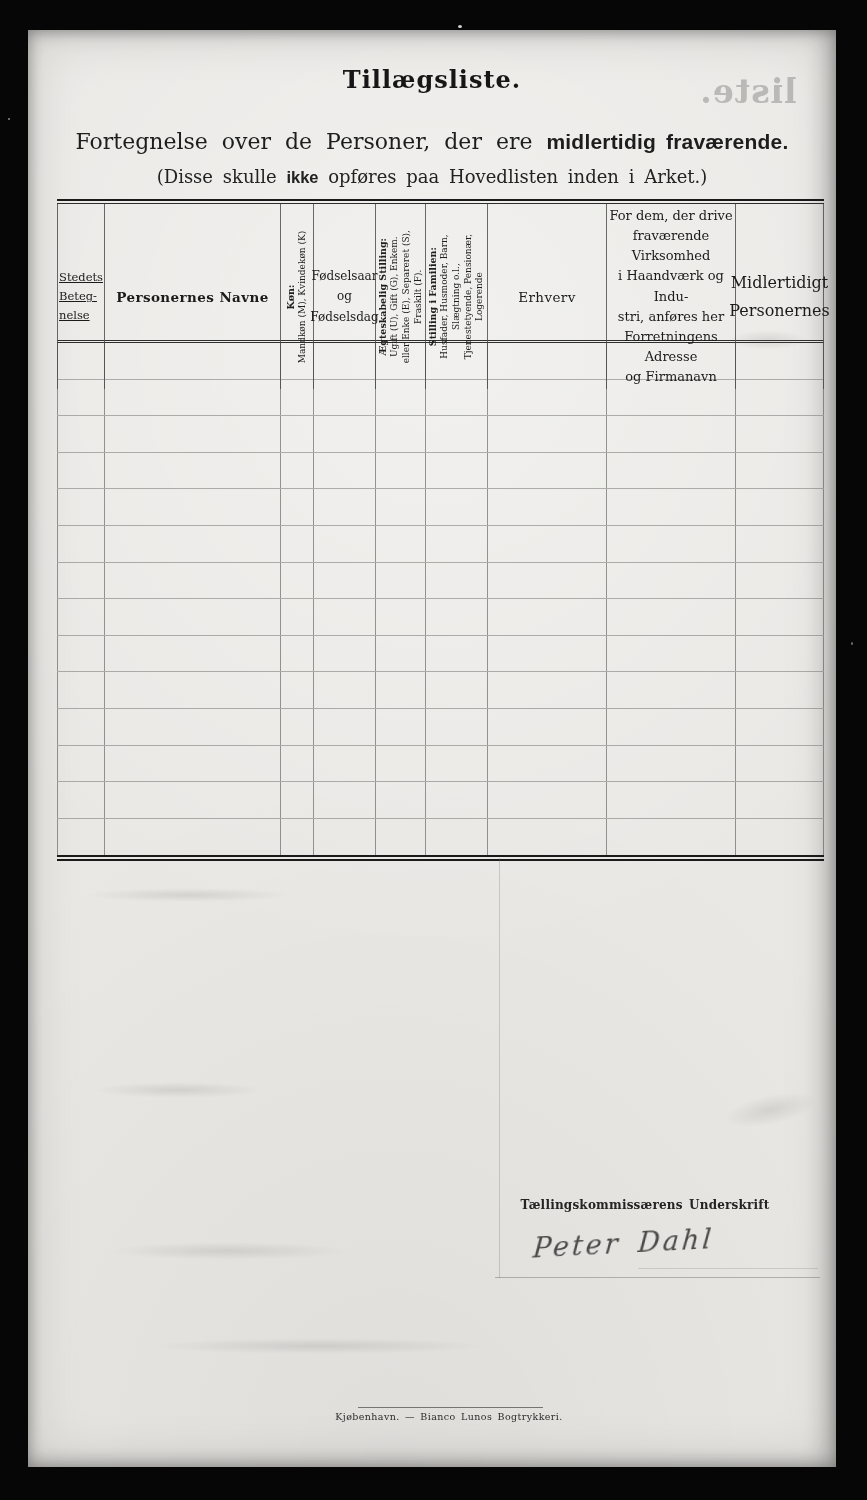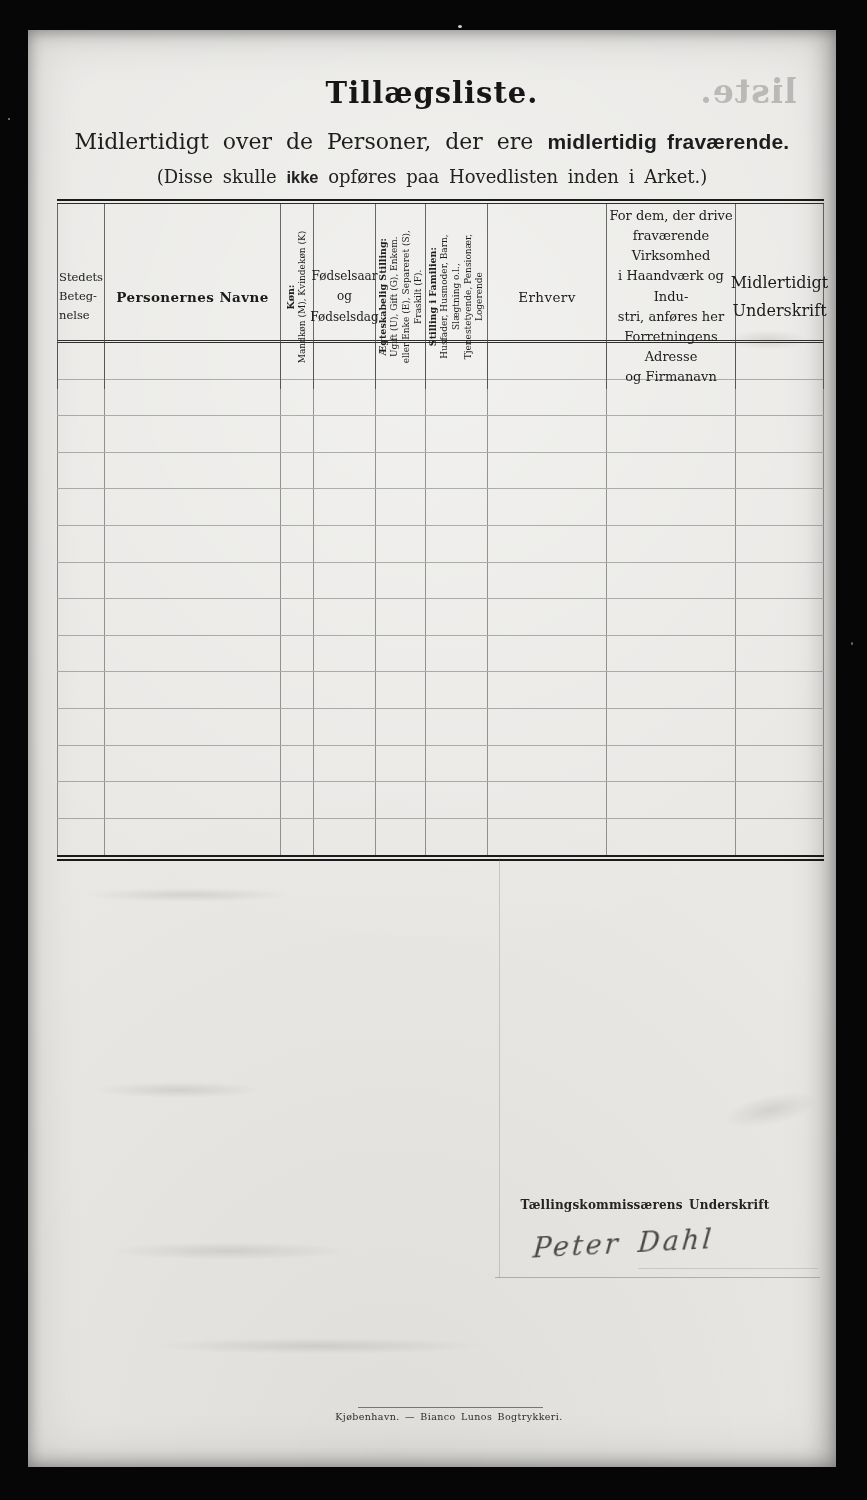--- a/index.html
+++ b/index.html
@@ -19,22 +19,22 @@
       radial-gradient(ellipse 140% 90% at 45% 100%, rgba(0,0,0,.045), rgba(0,0,0,0) 55%);
     box-shadow:
       inset 0 0 55px rgba(0,0,0,.14),
       inset -9px 0 22px rgba(0,0,0,.22),
       inset 4px 0 14px rgba(0,0,0,.10),
       inset 0 -5px 16px rgba(0,0,0,.10),
       inset 0 4px 10px rgba(0,0,0,.08);
   }
   
   .title{
-    position:absolute;top:46px;left:0;width:100%;text-align:center;
-    font-size:29px;font-weight:bold;letter-spacing:1px;color:#161616;
+    position:absolute;top:35px;left:0;width:100%;text-align:center;
+    font-size:24px;font-weight:bold;letter-spacing:1px;color:#161616;
   }
   .subtitle{
     position:absolute;top:99px;left:0;width:100%;text-align:center;
     font-size:22px;word-spacing:7px;color:#1d1d1d;white-space:nowrap;
   }
   .subtitle .bsans{
     font-family:"Liberation Sans","DejaVu Sans",sans-serif;
     font-weight:700;font-size:21px;letter-spacing:.2px;word-spacing:4px;text-align:center;
   }
   .note{
@@ -60,21 +60,21 @@
   .grid{
     display:grid;
     grid-template-columns:48px 176px 33px 62px 50px 62px 119px 129px 88px;
   }
   .thead{height:136px;}
   .hc{
     position:relative;display:flex;align-items:center;justify-content:center;
     text-align:center;border-right:1px solid rgba(70,70,70,.8);
     overflow:visible;padding:2px 1px;
   }
-  .hc:first-child{border-left:1px solid rgba(70,70,70,.8);}
+  .hc:first-child{border-left:1px solid rgba(70,70,70,.8);text-decoration:underline;}
   .c1 .hlines{font-size:11.5px;line-height:1.65;text-align:left;}
   .c2{font-weight:bold;font-size:13.5px;letter-spacing:.4px;}
   .c4{font-size:12px;line-height:1.7;}
   .c7{font-weight:normal;font-size:13.5px;letter-spacing:.4px;}
   .c8{font-size:13px;line-height:1.55;}
   .c9{font-size:16px;line-height:1.7;}
   .vwrap{width:100%;height:100%;display:flex;align-items:center;justify-content:center;}
   .vtext{
     transform:rotate(-90deg);display:flex;flex-direction:column;
     line-height:1.3;font-size:9px;text-align:center;color:#1f1f1f;
@@ -134,21 +134,21 @@
   <div class="speck" style="left:8px;top:118px;width:2px;height:2px;background:#8a8a8a;"></div>
   <div class="speck" style="left:851px;top:642px;width:2px;height:3px;background:#6f6f6f;"></div>
 
   <div class="paper">
 
     <div class="bleed-liste">liste.</div>
 
     <div class="title">Tillægsliste.</div>
 
     <div class="subtitle">
-      <span>Midlertidigt over de Personer, der ere</span>
+      <span>Fortegnelse over de Personer, der ere</span>
       <span class="bsans">midlertidig fraværende.</span>
     </div>
 
     <div class="note">
       <span>(Disse skulle</span>
       <span class="bsans">ikke</span>
       <span>opføres paa Hovedlisten inden i Arket.)</span>
     </div>
 
     <div class="table">
@@ -212,21 +212,21 @@
             <div>fraværende Virksomhed</div>
             <div>i Haandværk og Indu-</div>
             <div>stri, anføres her</div>
             <div>Forretningens Adresse</div>
             <div>og Firmanavn</div>
           </div>
         </div>
         <div class="hc c9">
           <div>
             <div>Midlertidigt</div>
-            <div>Underskrift</div>
+            <div>Personernes</div>
           </div>
         </div>
       </div>
 
       <div class="rule-thin"></div>
       <div class="gap1"></div>
       <div class="rule-thin"></div>
 
       <div class="tbody">
   <div class="brow">

